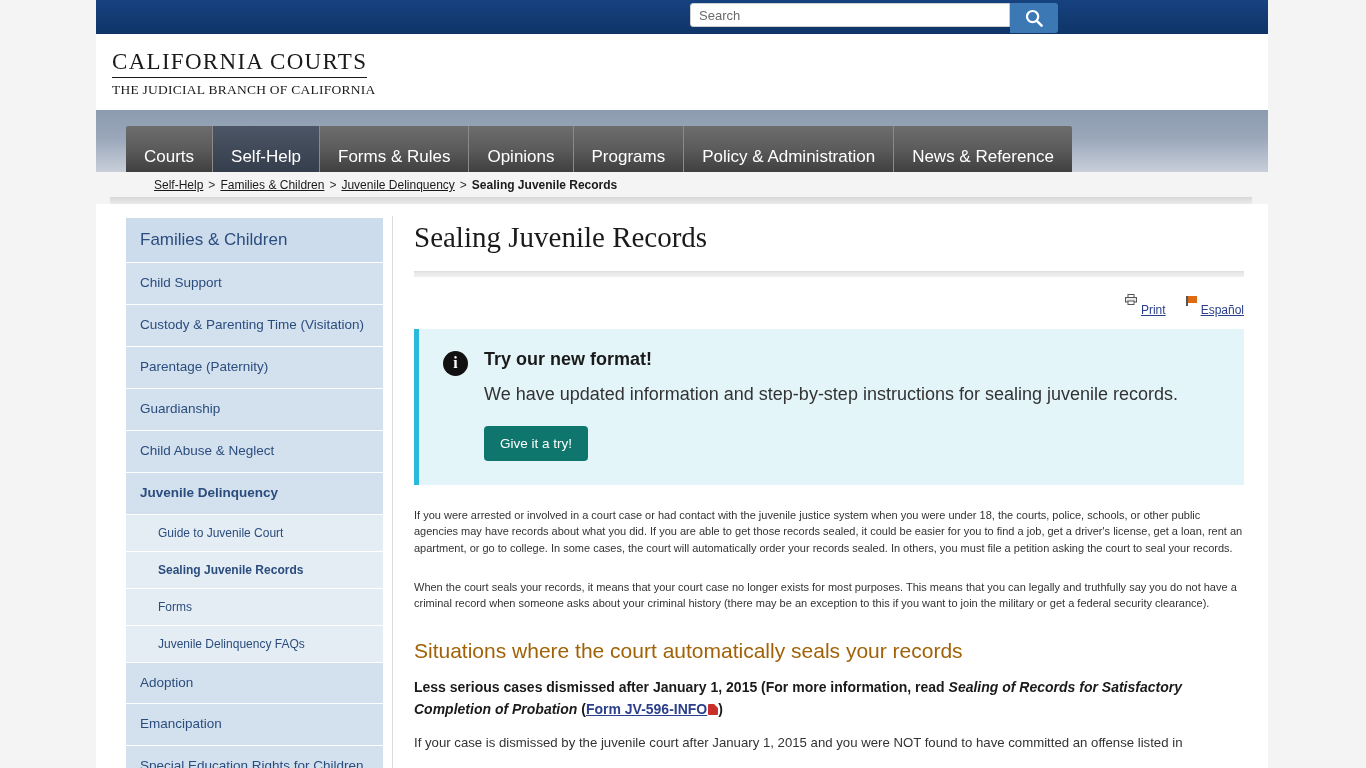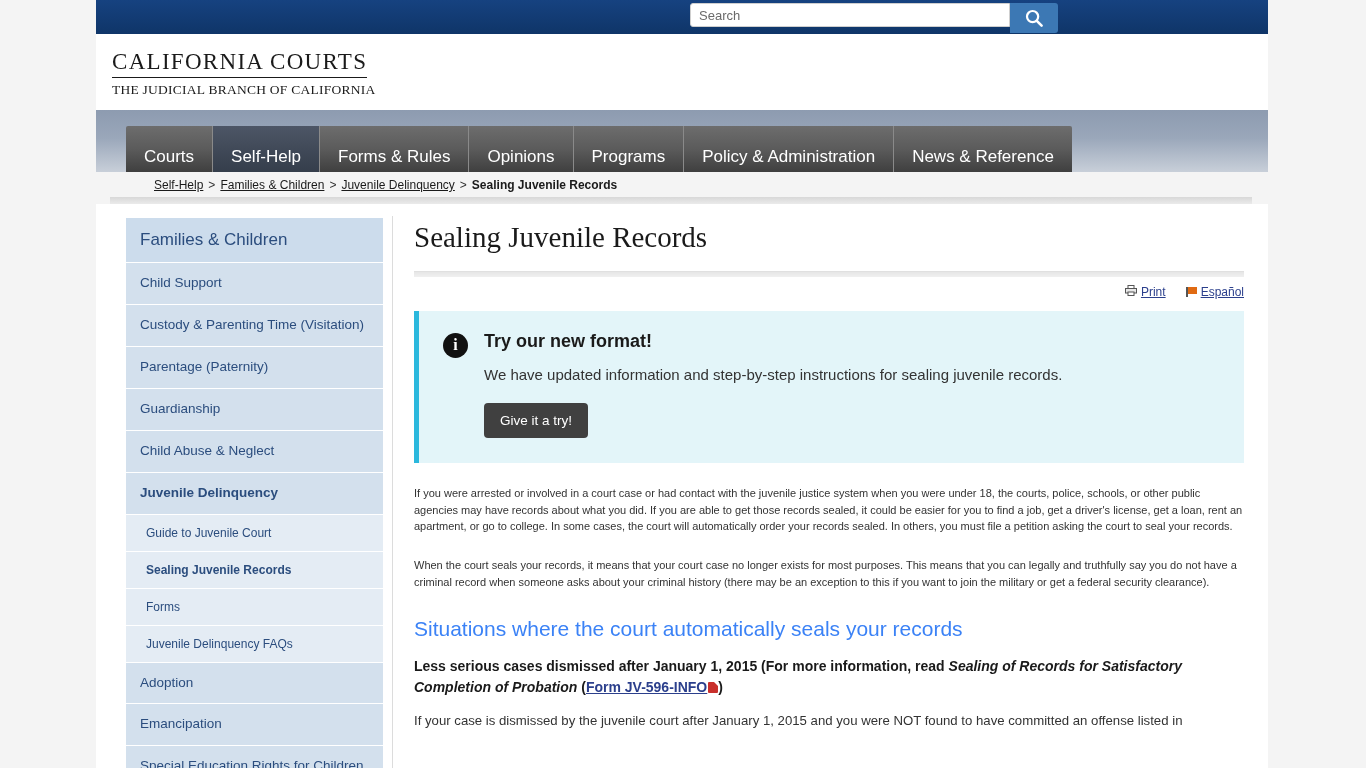--- a/index.html
+++ b/index.html
@@ -179,21 +179,21 @@
     font-size: 13.5px;
     line-height: 1.55;
     cursor: pointer;
     text-decoration: none;
     display: block;
   }
   .side-item.bold { font-weight: bold; }
   .side-sub {
     background: #e4ecf4;
     border-bottom: 1px solid #ffffff;
-    padding: 9px 14px 9px 20px;
+    padding: 9px 14px 9px 32px;
     color: #2b4d7e;
     font-size: 12px;
     line-height: 1.5;
     cursor: pointer;
     text-decoration: none;
     display: block;
   }
   .side-sub.bold { font-weight: bold; }
 
   
@@ -234,21 +234,21 @@
     font-size: 12px;
   }
   .util-link {
     display: inline-flex;
     align-items: center;
     gap: 4px;
     color: #2b3f8c;
     text-decoration: none;
     cursor: pointer;
   }
-  .util-link .lbl { text-decoration: underline; }
+  .util-link .lbl { text-decoration: underline; margin-top: 18px; }
 
   
   .callout {
     margin-top: 12px;
     background: #e3f5f9;
     border-left: 5px solid #2bb8dd;
     padding: 20px 22px 24px 24px;
     min-height: 152px;
   }
   .callout-row {
@@ -270,48 +270,48 @@
   }
   .callout-body { flex: 1; }
   .callout-title {
     font-size: 18px;
     font-weight: bold;
     color: #1a1a1a;
     margin: 0 0 12px 0;
     line-height: 1.2;
   }
   .callout-text {
-    font-size: 15px;
+    font-size: 18px;
     color: #333333;
     margin: 0 0 18px 0;
     line-height: 1.4;
   }
   .cta-btn {
     display: inline-block;
-    background: #404040;
+    background: #0f766e;
     color: #ffffff;
     border: none;
     border-radius: 4px;
     padding: 10px 16px;
     font-size: 13.5px;
     font-family: "Liberation Sans", sans-serif;
     cursor: pointer;
   }
 
   
   .body-p {
     font-size: 11px;
     color: #333333;
     line-height: 1.52;
     margin: 22px 0 0 0;
     text-align: left;
   }
   .sec-head {
     font-size: 21px;
-    color: #3b82f6;
+    color: #a16207;
     font-weight: normal;
     margin: 26px 0 0 0;
     line-height: 1.2;
   }
   .sub-bold {
     font-size: 14px;
     color: #1a1a1a;
     font-weight: bold;
     line-height: 1.55;
     margin: 14px 0 0 0;

